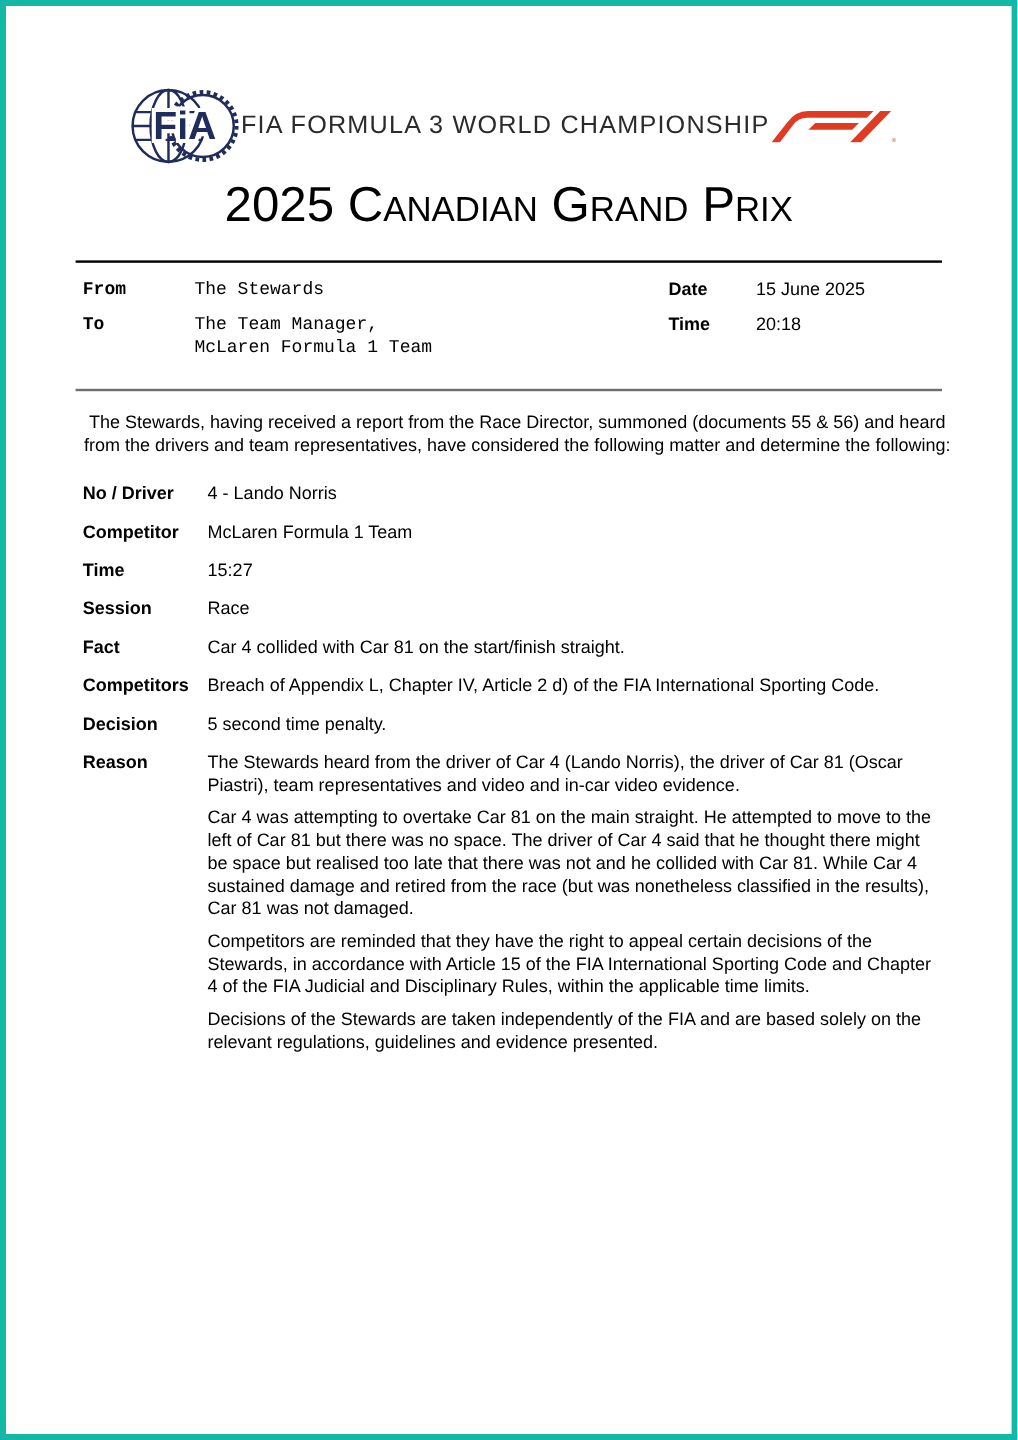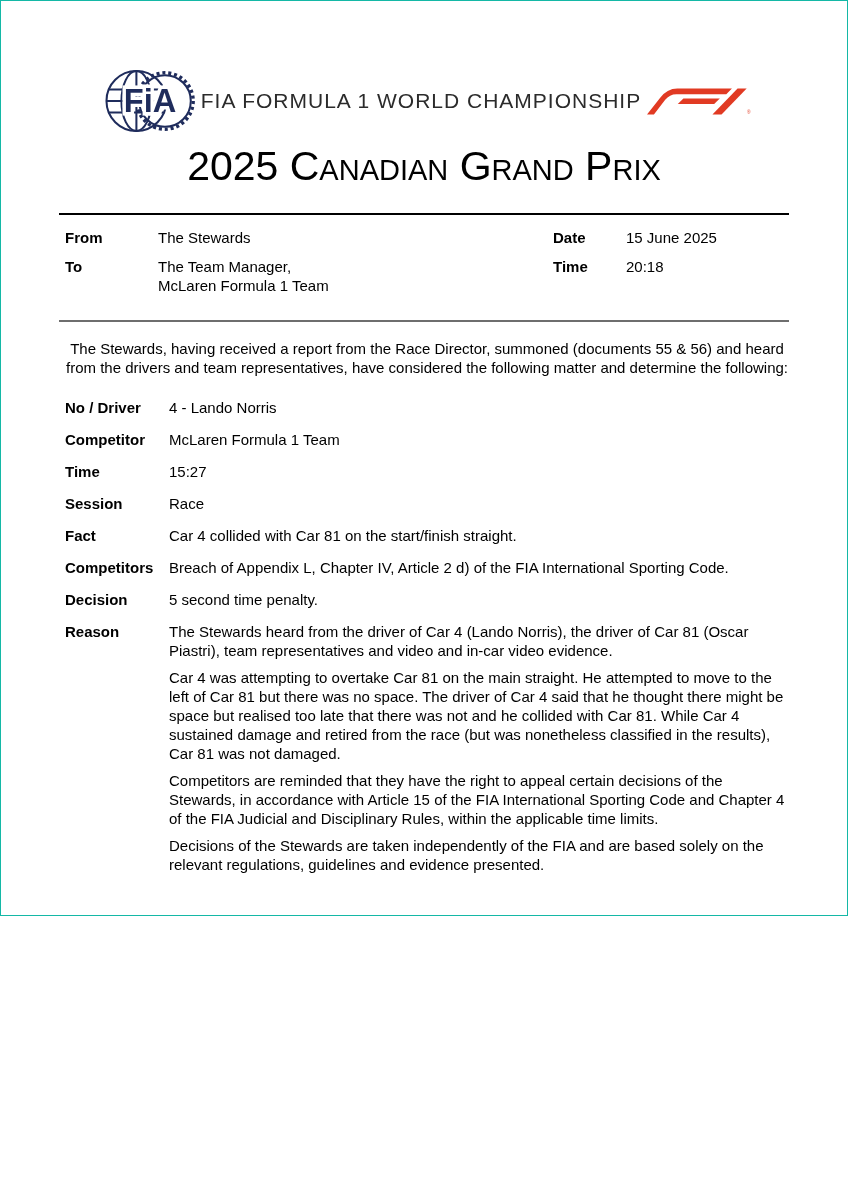--- a/index.html
+++ b/index.html
@@ -1,21 +1,21 @@
 <!DOCTYPE html>
 <html><head>
 <meta charset="utf-8">
 <style>
   html,body{margin:0;padding:0;background:#fff;}
   .page{
     position:relative;
-    width:848px;height:916px;
+    width:848px;height:1200px;
     box-sizing:border-box;
     background:#fff;
-    border:1px solid #14b8a6;
+    border:5px solid #14b8a6;
     font-family:"Liberation Sans","DejaVu Sans",sans-serif;
     color:#000;
     overflow:hidden;
   }
   
   .logo-row{
     display:flex;align-items:center;
     margin:66px 96px 0 104px;
   }
   .fia-logo{width:90px;height:68px;flex:0 0 auto;}
@@ -36,21 +36,21 @@
   .event-dates{font-size:17px;font-weight:bold;line-height:20px;margin-top:2px;}
   
   .meta{
     margin:30px 58px 0 58px;
     border-top:2px solid #000;
     border-bottom:2px solid #6e6e6e;
     padding:13px 0 15px 6px;
     display:flex;
     font-size:15px;line-height:19px;
   }
-  .meta-left{width:488px;flex:0 0 auto;}
+  .meta-left{width:488px;flex:0 0 auto;font-family:Liberation Mono, monospace;}
   .meta-right{flex:1;}
   .meta-row{display:grid;margin-bottom:10px;}
   .meta-left .meta-row{grid-template-columns:93px 1fr;}
   .meta-right .meta-row{grid-template-columns:73px 1fr;}
   .meta-label{font-weight:bold;}
   
   .intro{
     margin:17px 58px 0 64px;
     width:724px;
     font-size:15px;line-height:19px;text-align:center;
@@ -79,21 +79,21 @@
         <line x1="46" y1="6" x2="46" y2="94"></line>
         <line x1="5" y1="33" x2="87" y2="33"></line>
         <line x1="2" y1="50" x2="90" y2="50"></line>
         <line x1="5" y1="67" x2="87" y2="67"></line>
         <circle cx="88" cy="50" r="38"></circle>
         <circle cx="88" cy="50" r="41.5" stroke-width="5" stroke-dasharray="4.5 4.2"></circle>
       </g>
       <text x="66" y="66" text-anchor="middle" font-size="48" font-weight="bold" stroke="#ffffff" stroke-width="10" paint-order="stroke" fill="#1f2c5c">FiA</text>
     </svg>
 
-    <div class="champ-text">FIA FORMULA 1 WORLD CHAMPIONSHIP</div>
+    <div class="champ-text">FIA FORMULA 3 WORLD CHAMPIONSHIP</div>
 
     <svg class="f1-logo" viewBox="0 0 240 60" aria-hidden="true">
       <g fill="#e13a23">
         <path d="M70 0 H196 L183 13 H68 Q52 13 42 26 L16 60 H0 L30 22 Q46 0 70 0 Z"></path>
         <path d="M84 23 H168 L155 36 H71 Z"></path>
         <path d="M209 0 H230 L172 60 H151 Z"></path>
         <text x="231" y="59" font-size="11">®</text>
       </g>
     </svg>
   </div>

